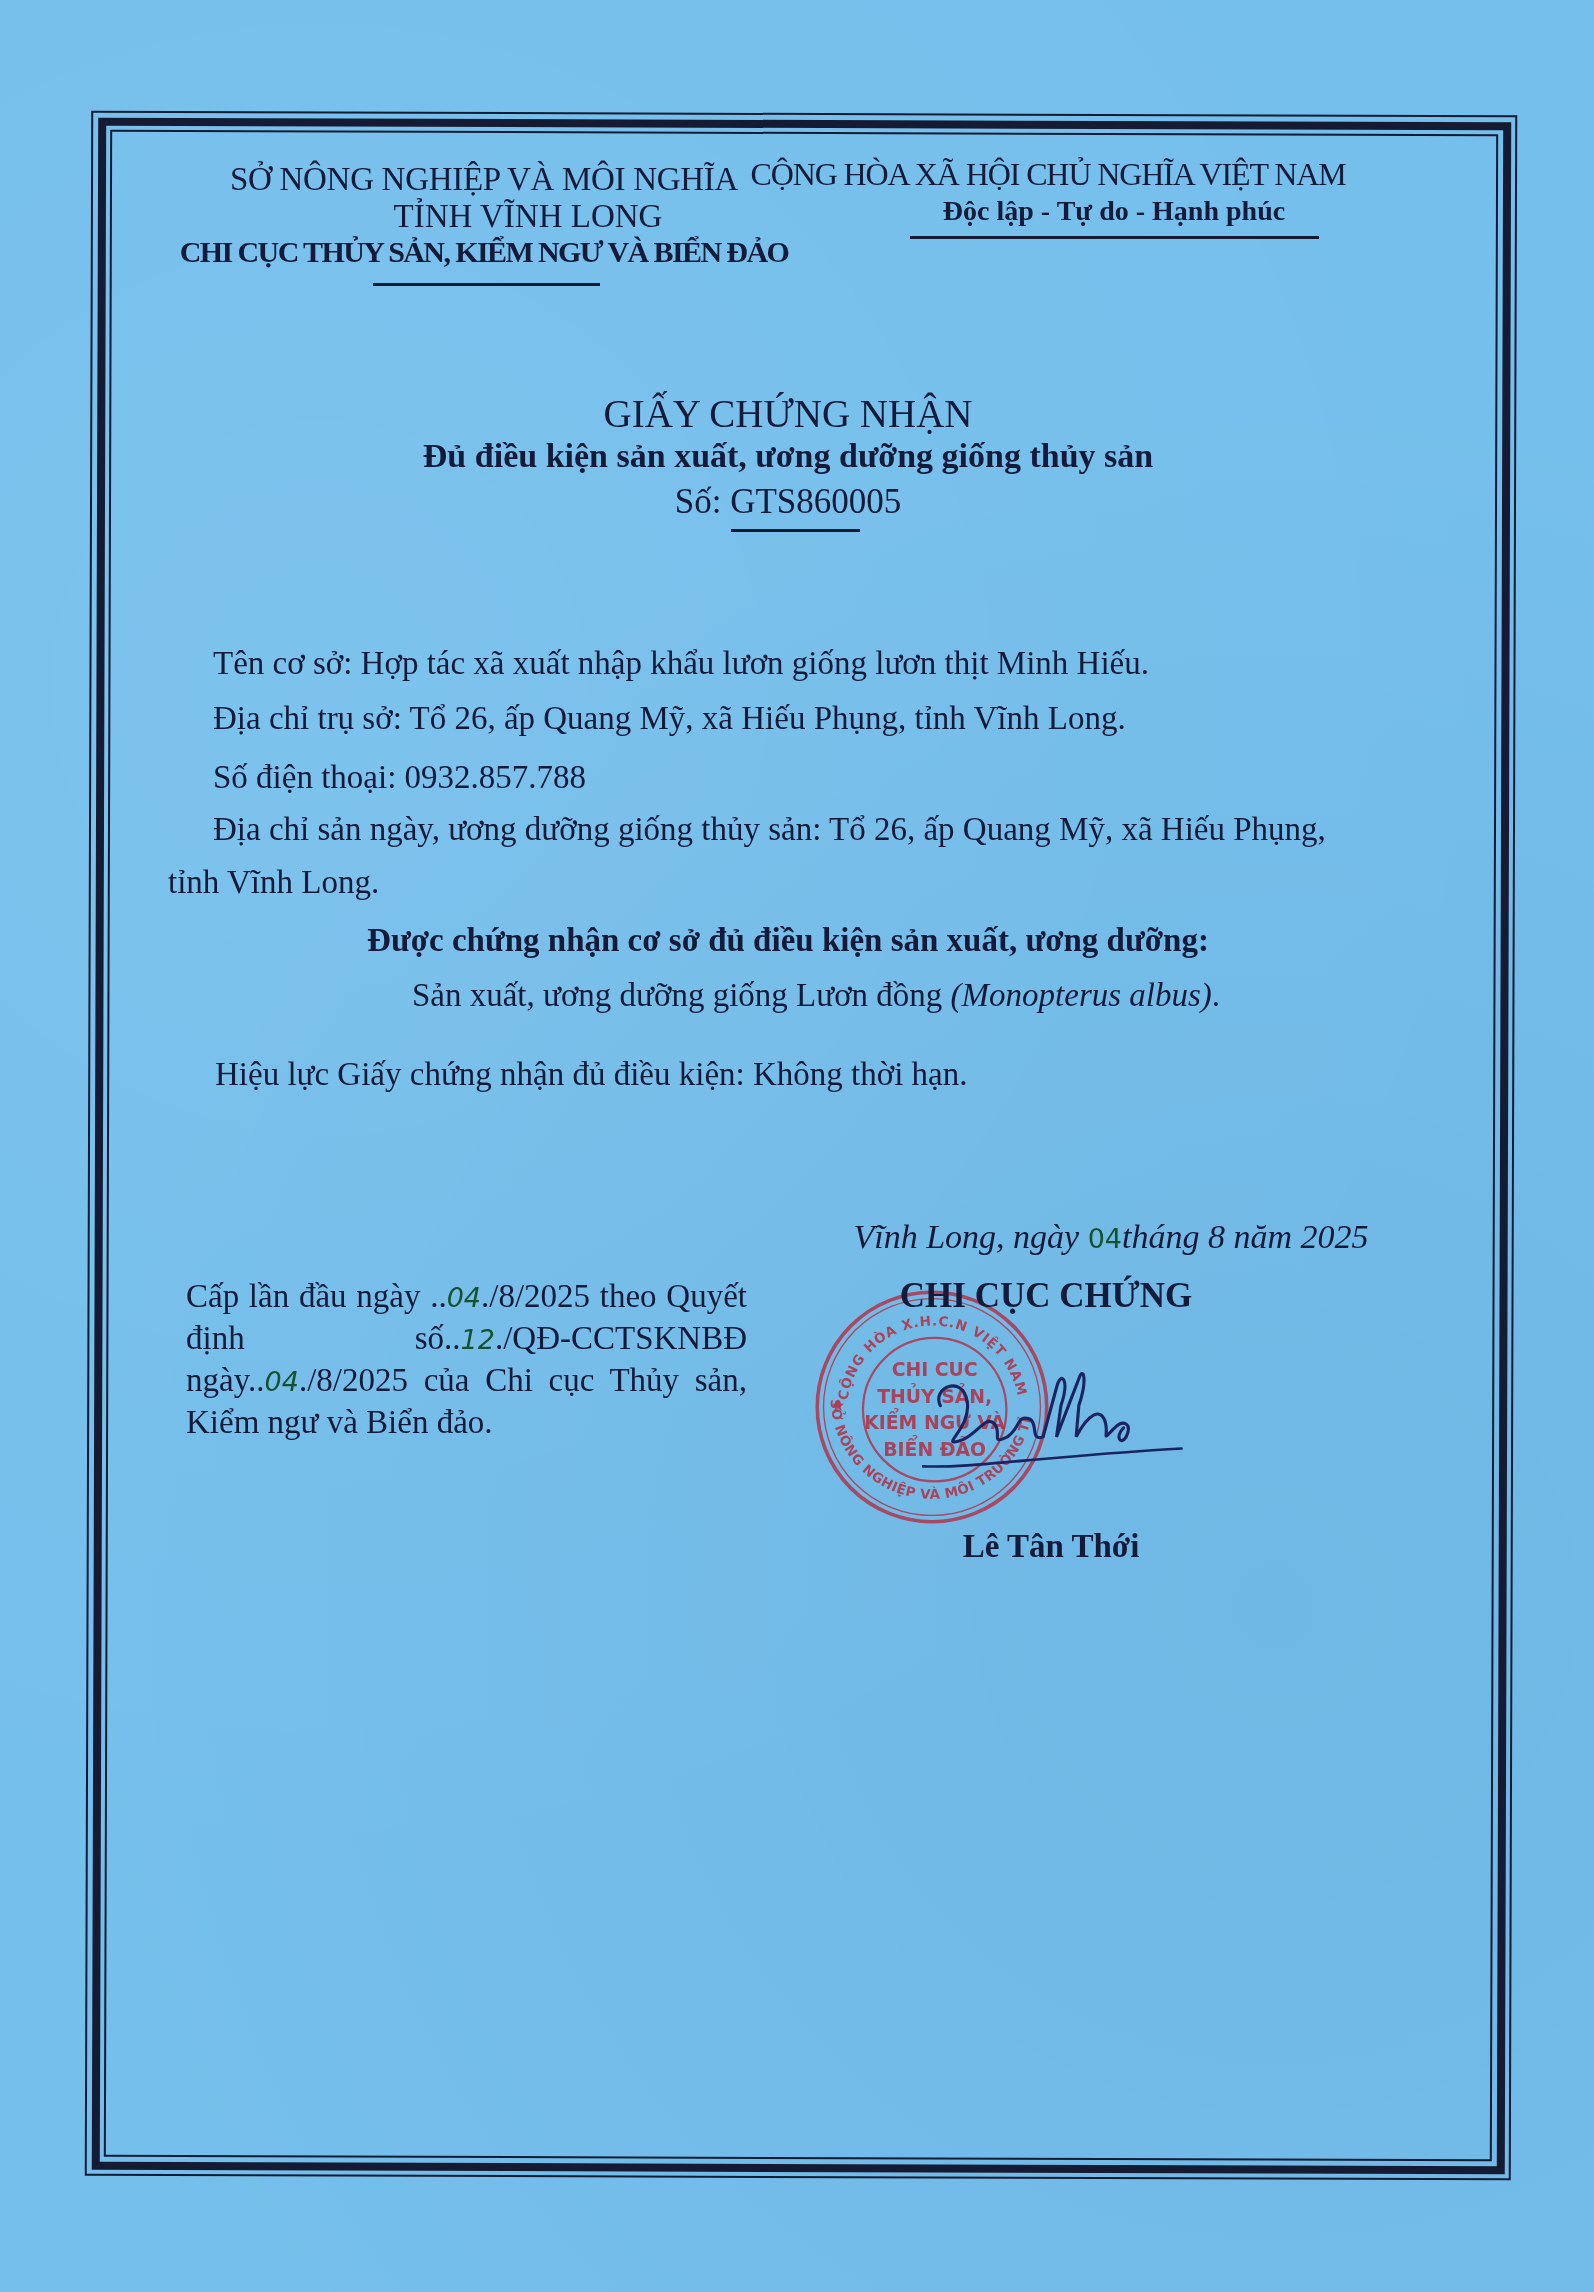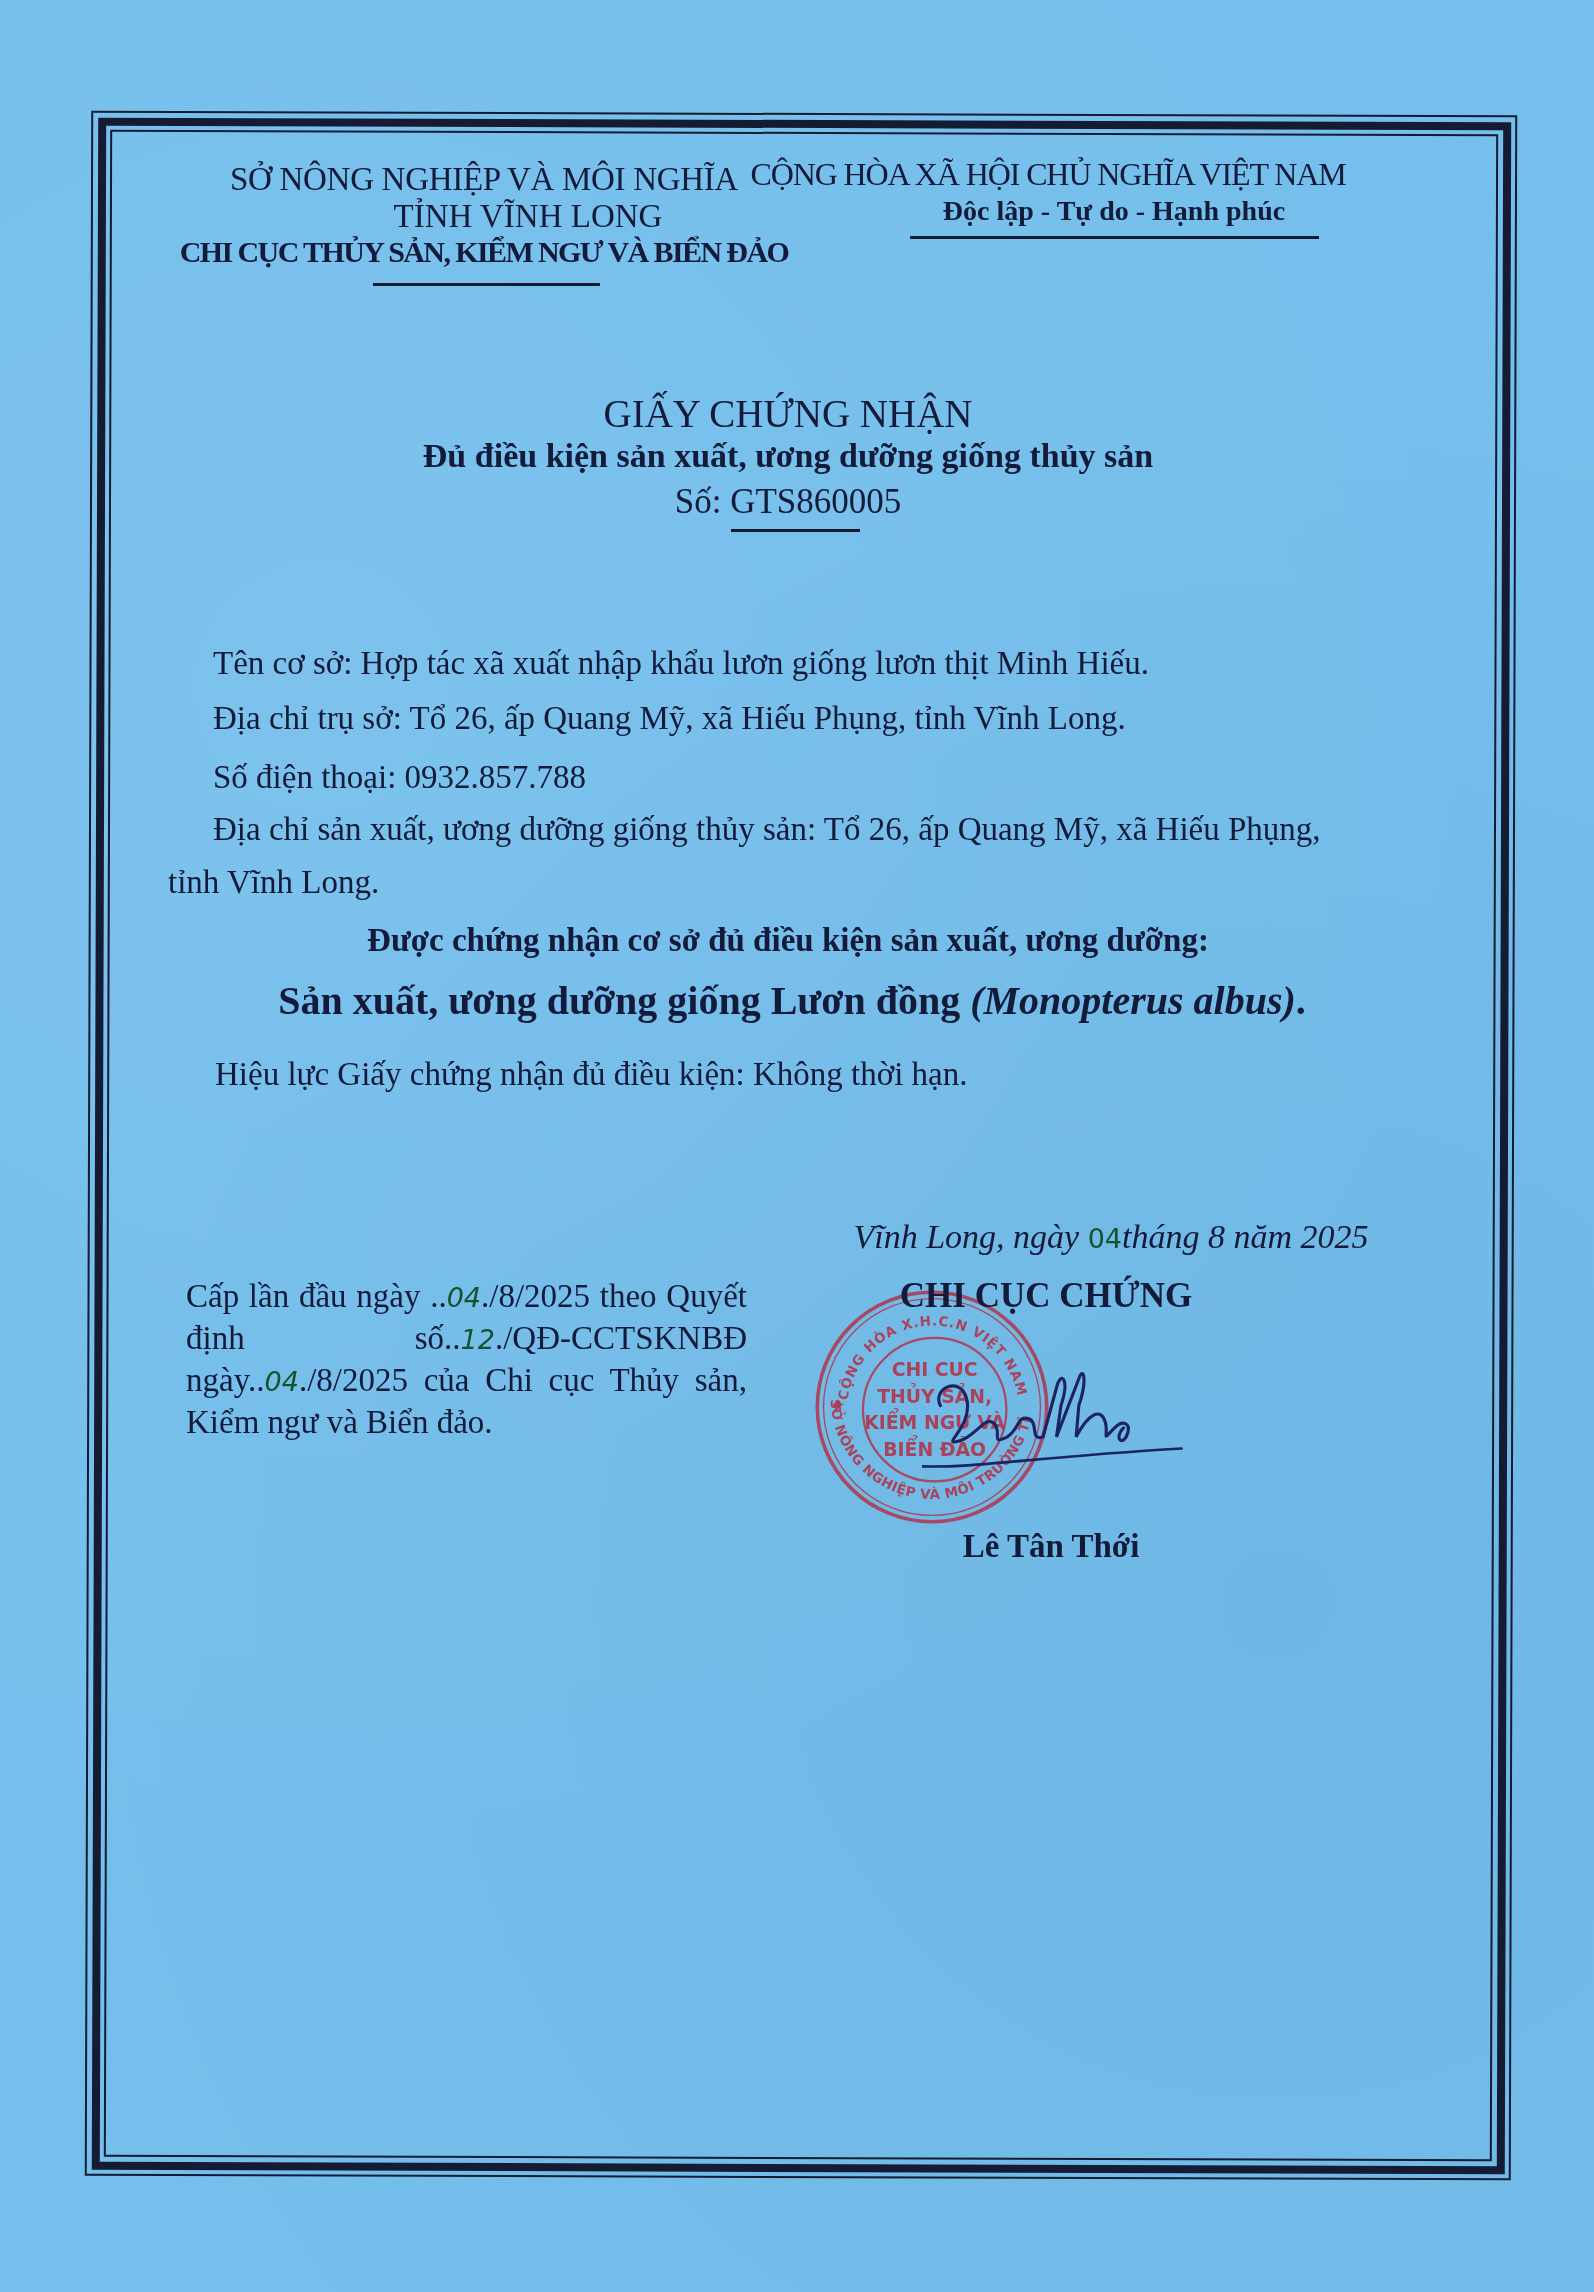--- a/index.html
+++ b/index.html
@@ -48,21 +48,21 @@
   .cert-no { left: 788px; top: 482px; font-size: 35px; }
   .cert-no-rule { left: 731px; top: 529px; width: 129px; height: 2.7px; background: #141b33; }
 
   .body-line { font-size: 33px; }
   .l1 { left: 213px; top: 645px; }
   .l2 { left: 213px; top: 700px; }
   .l3 { left: 213px; top: 759px; }
   .l4 { left: 213px; top: 811px; }
   .l5 { left: 168px; top: 864px; }
   .bold1 { left: 788px; top: 922px; font-size: 33px; font-weight: bold; }
-  .bold2 { left: 792px; top: 977px; font-size: 40px; font-weight: bold; }
+  .bold2 { left: 816px; top: 977px; font-size: 33px; font-weight: normal; }
   .validity { left: 215px; top: 1056px; font-size: 33px; }
 
   .left-para {
     position: absolute; left: 186px; top: 1276px; width: 561px;
     font-size: 33px; line-height: 41px; text-align: justify; text-align-last: left;
   }
   .hand { color: #14532d; font-family: "DejaVu Sans", sans-serif; font-size: 27px; font-style: italic; }
 
   .date { left: 1111px; top: 1218px; font-size: 34px; font-style: italic; }
   .role { left: 1046px; top: 1276px; font-size: 35px; font-weight: bold; }
@@ -91,21 +91,21 @@
 <div class="abs hdr-r-rule"></div>
 
 <div class="abs center title">GIẤY CHỨNG NHẬN</div>
 <div class="abs center subtitle b">Đủ điều kiện sản xuất, ương dưỡng giống thủy sản</div>
 <div class="abs center cert-no"><span>Số: </span><span>GTS860005</span></div>
 <div class="abs cert-no-rule"></div>
 
 <div class="abs body-line l1">Tên cơ sở: Hợp tác xã xuất nhập khẩu lươn giống lươn thịt Minh Hiếu.</div>
 <div class="abs body-line l2">Địa chỉ trụ sở: Tổ 26, ấp Quang Mỹ, xã Hiếu Phụng, tỉnh Vĩnh Long.</div>
 <div class="abs body-line l3">Số điện thoại: 0932.857.788</div>
-<div class="abs body-line l4">Địa chỉ sản xuất, ương dưỡng giống thủy sản: Tổ 26, ấp Quang Mỹ, xã Hiếu Phụng,</div>
+<div class="abs body-line l4">Địa chỉ sản ngày, ương dưỡng giống thủy sản: Tổ 26, ấp Quang Mỹ, xã Hiếu Phụng,</div>
 <div class="abs body-line l5">tỉnh Vĩnh Long.</div>
 
 <div class="abs center bold1">Được chứng nhận cơ sở đủ điều kiện sản xuất, ương dưỡng:</div>
 <div class="abs center bold2"><span>Sản xuất, ương dưỡng giống Lươn đồng </span><span class="i">(Monopterus albus)</span><span>.</span></div>
 
 <div class="abs validity">Hiệu lực Giấy chứng nhận đủ điều kiện: Không thời hạn.</div>
 
 <div class="left-para"><span>Cấp lần đầu ngày ..</span><span class="hand">04</span><span>./8/2025 theo Quyết định số..</span><span class="hand">12</span><span>./QĐ-CCTSKNBĐ ngày..</span><span class="hand">04</span><span>./8/2025 của Chi cục Thủy sản, Kiểm ngư và Biển đảo.</span></div>
 
 <div class="abs center date"><span>Vĩnh Long, ngày </span><span class="hand" style="font-style:normal">04</span><span>tháng 8 năm 2025</span></div>

